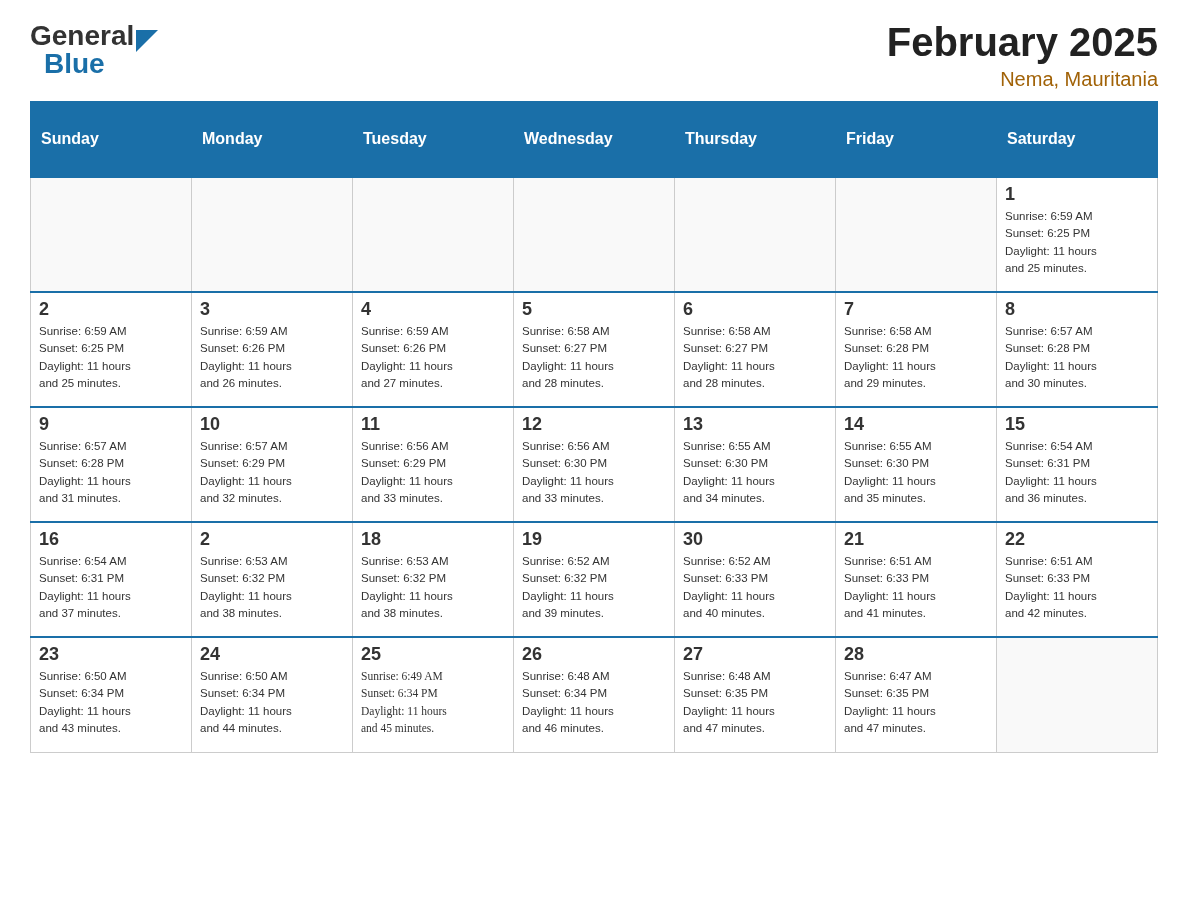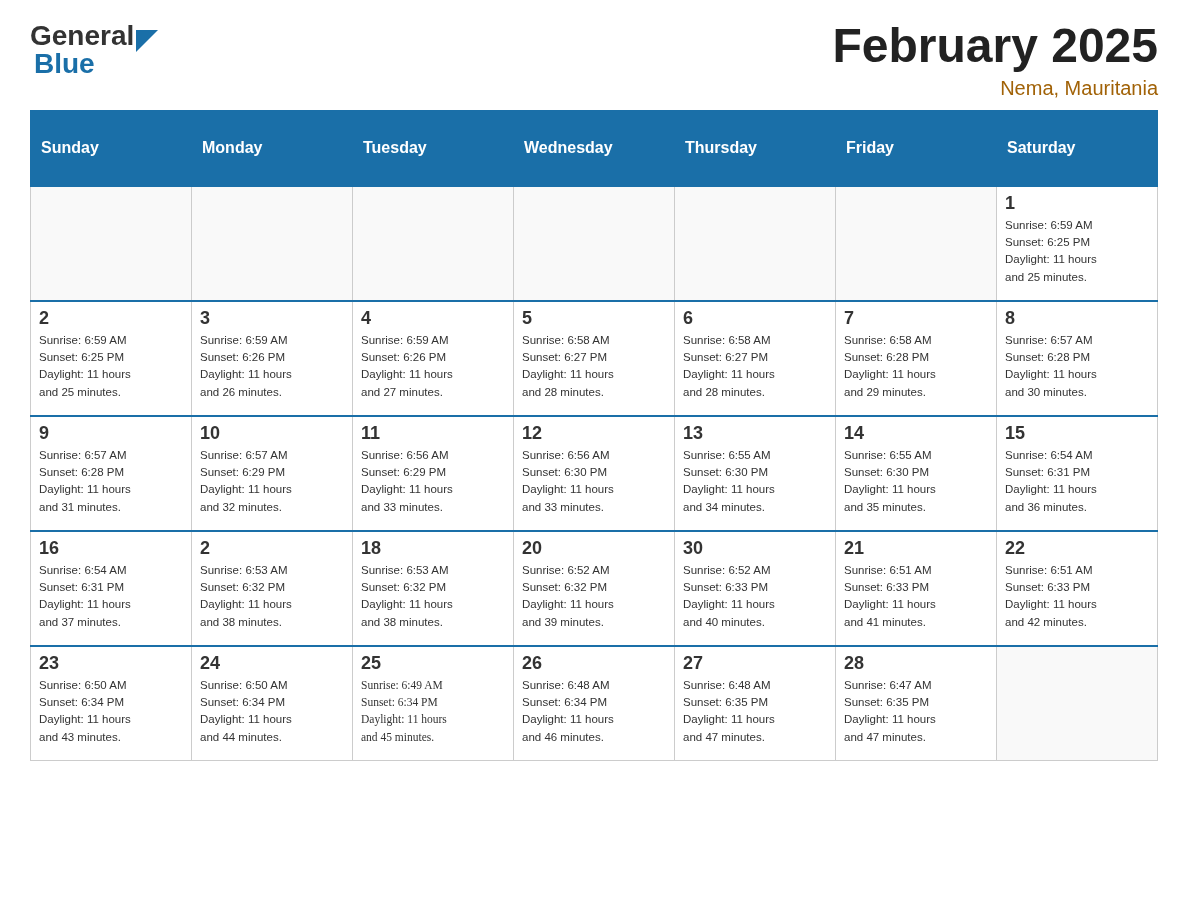--- a/index.html
+++ b/index.html
@@ -32,21 +32,21 @@
     .logo-blue {
       font-size: 28px;
       font-weight: bold;
       color: #1a6fa8;
       margin-left: 2px;
     }
     .title-block {
       text-align: right;
     }
     .month-title {
-      font-size: 48px;
+      font-size: 40px;
       font-weight: bold;
       color: #222;
       line-height: 1.1;
     }
     .location {
       font-size: 20px;
       color: #a16207;
       margin-top: 4px;
     }
     table {
@@ -96,21 +96,21 @@
 <div class="header">
   <div class="logo">
     <div class="logo-text">
       <span class="logo-general">General</span>
       <div style="display:flex; align-items:flex-end; margin-left:2px;">
         <svg width="22" height="22" viewBox="0 0 22 22">
           <polygon points="0,0 22,0 0,22" fill="#1a6fa8"></polygon>
         </svg>
       </div>
     </div>
-    <div style="margin-top:-4px; margin-left:2px;">
+    <div style="margin-top:-4px; margin-left:12px;">
       <span class="logo-blue">Blue</span>
     </div>
   </div>
   <div class="title-block">
     <div class="month-title">February 2025</div>
     <div class="location">Nema, Mauritania</div>
   </div>
 </div>
 
 <table>
@@ -259,21 +259,21 @@
 and 38 minutes.</div>
         </td>
         <td>
           <span class="day-number">18</span>
           <div class="day-info" style="white-space: pre-line;">Sunrise: 6:53 AM
 Sunset: 6:32 PM
 Daylight: 11 hours
 and 38 minutes.</div>
         </td>
         <td>
-          <span class="day-number">20</span>
+          <span class="day-number">19</span>
           <div class="day-info" style="white-space: pre-line;">Sunrise: 6:52 AM
 Sunset: 6:32 PM
 Daylight: 11 hours
 and 39 minutes.</div>
         </td>
         <td>
           <span class="day-number">30</span>
           <div class="day-info" style="white-space: pre-line;">Sunrise: 6:52 AM
 Sunset: 6:33 PM
 Daylight: 11 hours

